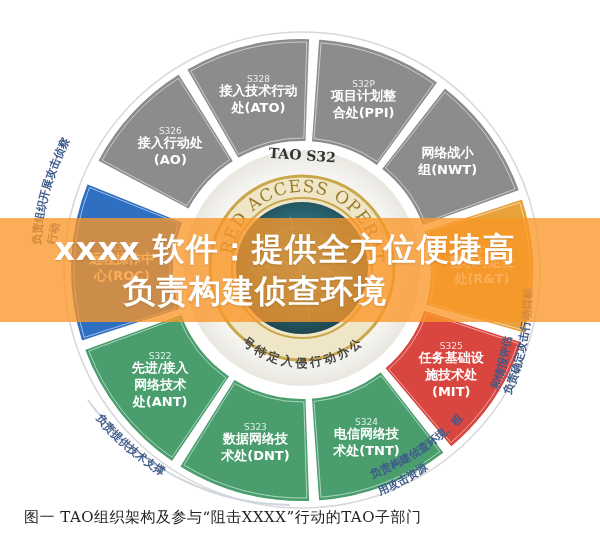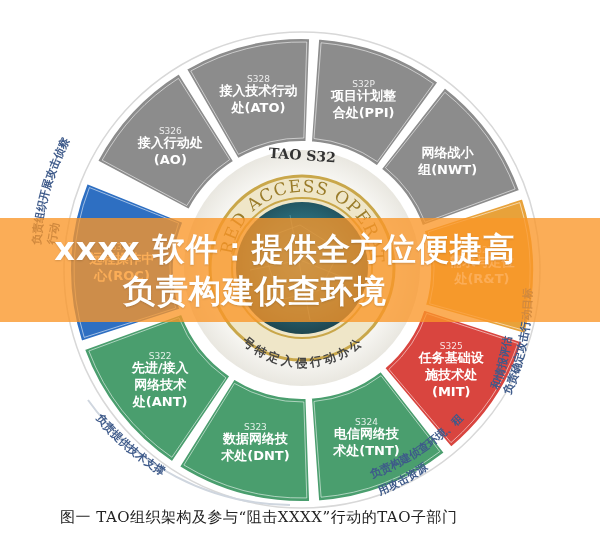--- a/index.html
+++ b/index.html
@@ -3,21 +3,21 @@
 <meta charset="utf-8">
 <style>
   html, body { margin:0; padding:0; background:#ffffff; }
   body { width:600px; height:543px; position:relative; overflow:hidden; font-family:"DejaVu Sans", sans-serif; }
   #diagram { position:absolute; left:0; top:0; width:600px; height:543px; }
   .seg-text { font-family:"DejaVu Sans", sans-serif; fill:#ffffff; text-anchor:middle; }
   .seg-code { font-size:9px; fill:rgba(255,255,255,0.85); }
   .seg-name { font-size:13px; font-weight:bold; }
   .side-text { font-family:"DejaVu Sans", sans-serif; font-size:11px; font-weight:bold; fill:#3e5a8a; }
   .center-text { font-family:"DejaVu Serif", serif; }
-  #caption { position:absolute; left:0; width:600px; top:508px; text-align:left; padding-left:60px; box-sizing:border-box; font-family:"DejaVu Serif", serif; font-size:15px; color:#222; letter-spacing:0.5px; }
+  #caption { position:absolute; left:0; width:600px; top:508px; text-align:left; padding-left:24px; box-sizing:border-box; font-family:"DejaVu Serif", serif; font-size:15px; color:#222; letter-spacing:0.5px; }
   #banner { position:absolute; left:0; top:218px; width:600px; height:104px; background:rgba(250,150,40,0.78); display:flex; flex-direction:column; align-items:center; justify-content:center; }
   #banner .line { color:#ffffff; font-family:"DejaVu Sans", sans-serif; font-weight:bold; font-size:32px; line-height:42px; letter-spacing:1px; text-shadow:0 1px 2px rgba(0,0,0,0.15); }
   #banner .line1 { margin-left:-30px; }
   #banner .line2 { margin-left:-90px; }
 </style>
 </head>
 <body>
 
 <svg id="diagram" viewBox="0 0 600 543" xmlns="http://www.w3.org/2000/svg">
   <defs>

